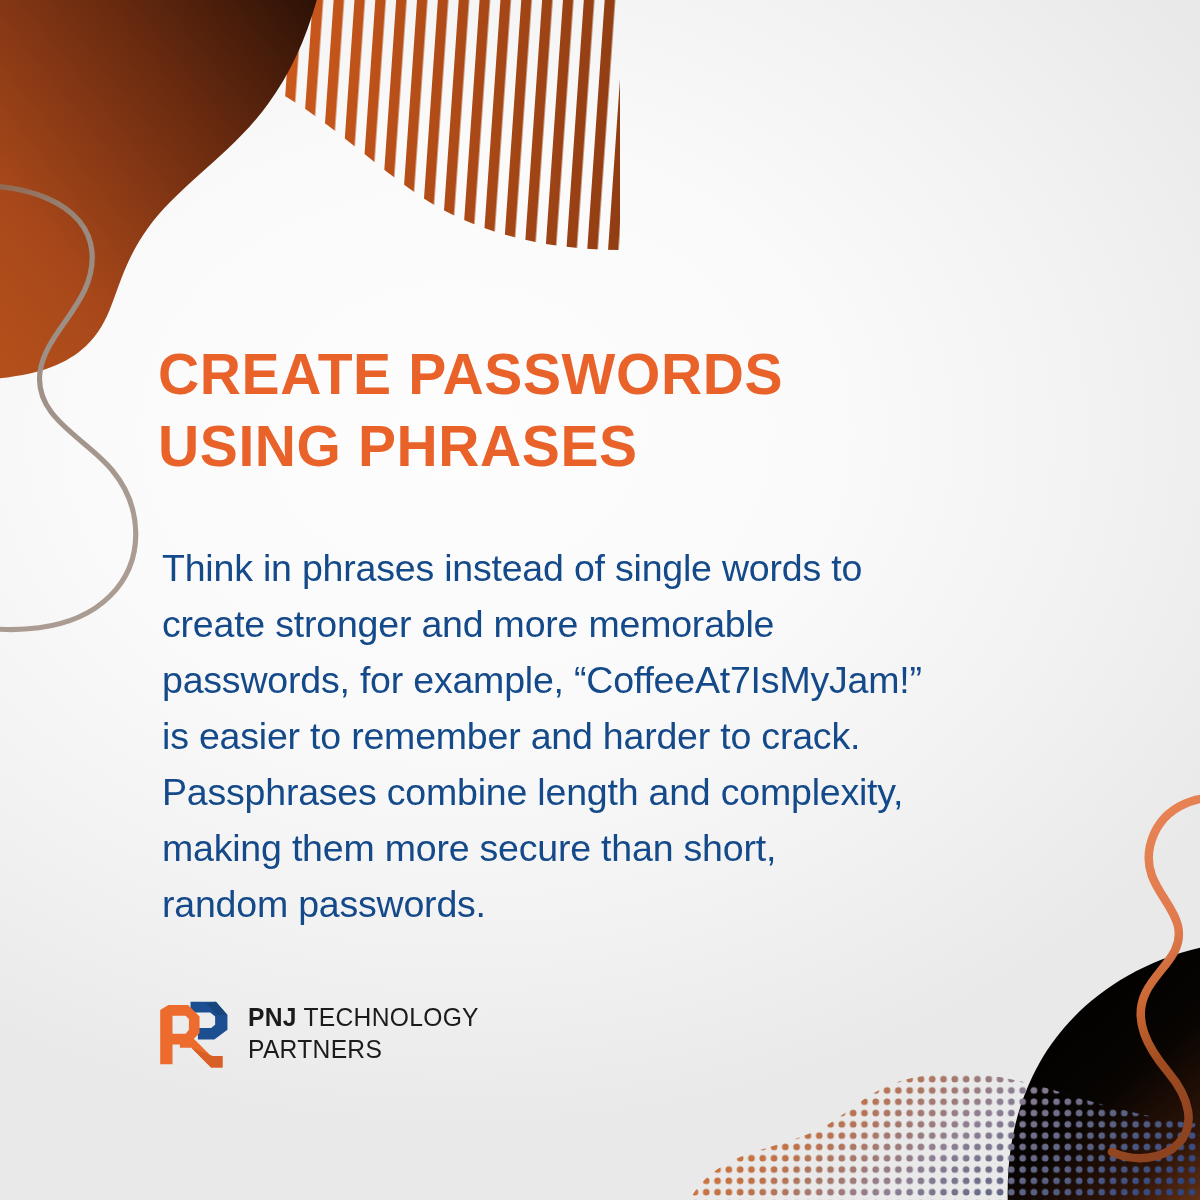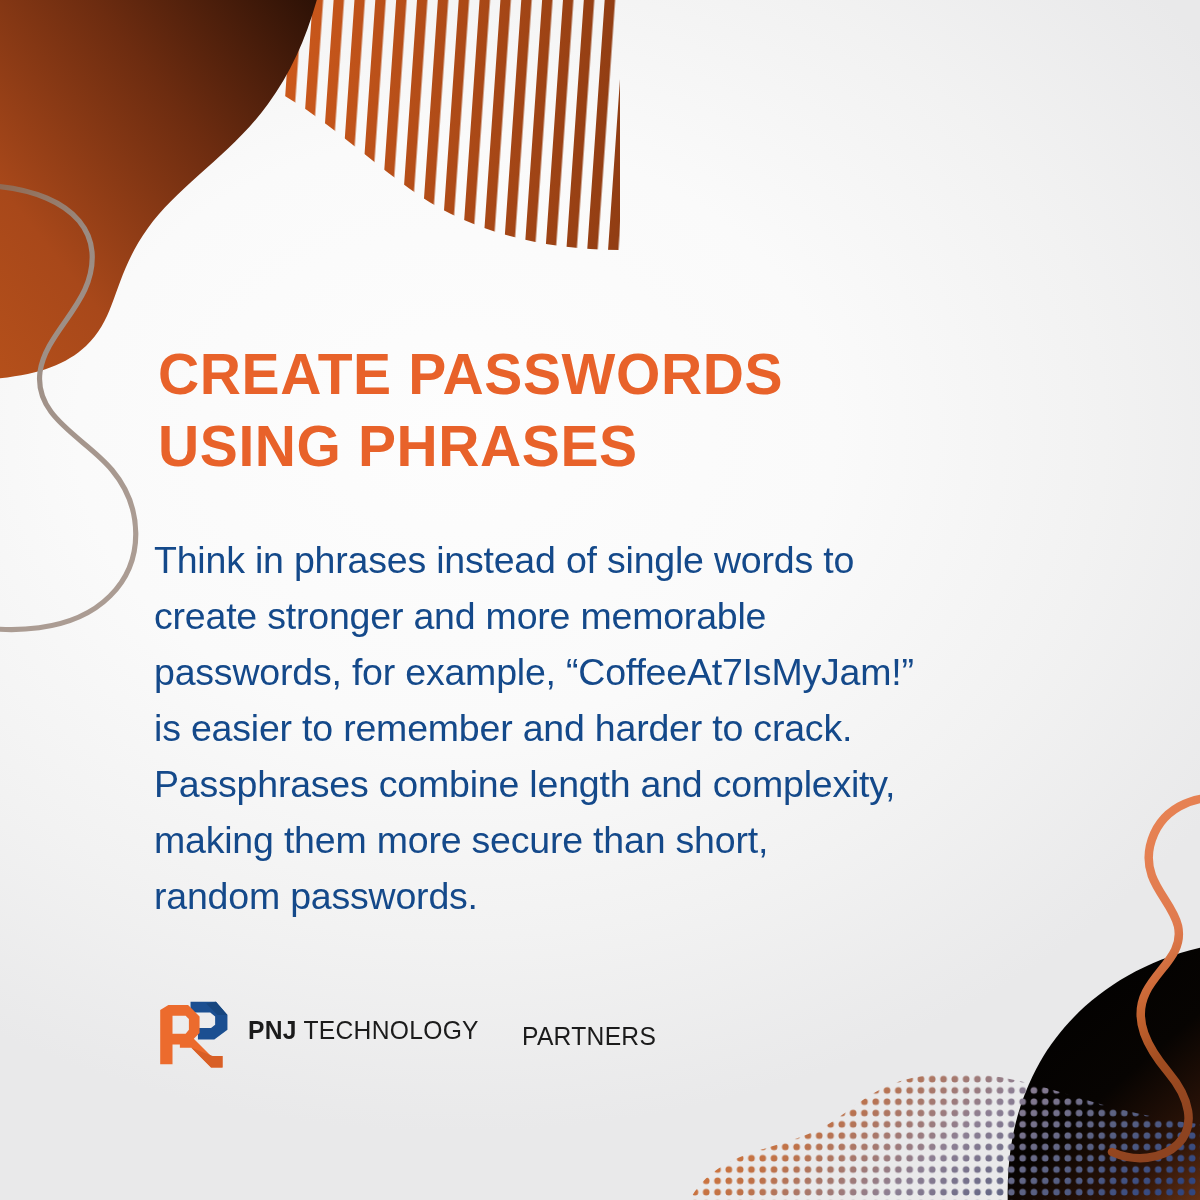--- a/index.html
+++ b/index.html
@@ -34,21 +34,21 @@
     font-weight:700;
     font-size:57px;
     line-height:72px;
     letter-spacing:0.6px;
     color:#e8622a;
     text-transform:uppercase;
     white-space:pre-line;
   }
 
   #bodycopy{
-    margin:4px;
+    margin:12px;
     position:absolute;
     top:198px;
     left:0;
     width:905px;
     font-family:"Liberation Sans","DejaVu Sans",sans-serif;
     font-weight:400;
     font-size:37.5px;
     line-height:56px;
     letter-spacing:-0.2px;
     color:#14498a;
@@ -60,24 +60,23 @@
     position:absolute;
     left:152px;
     top:992px;
     display:flex;
     align-items:center;
     gap:14px;
   }
   .logo-mark{width:82px;height:82px;flex:0 0 auto;display:block;}
   .logo-words{
     display:flex;
-    flex-direction:row;
+    flex-direction:column;
     justify-content:center;
     line-height:1.0;
-    gap:26px;
   }
   .logo-line{
     font-family:"Liberation Sans","DejaVu Sans",sans-serif;
     font-size:26.5px;
     letter-spacing:0.3px;
     color:#1b1b1b;
     white-space:pre;
     transform:scaleX(0.93);
     transform-origin:left center;
   }

